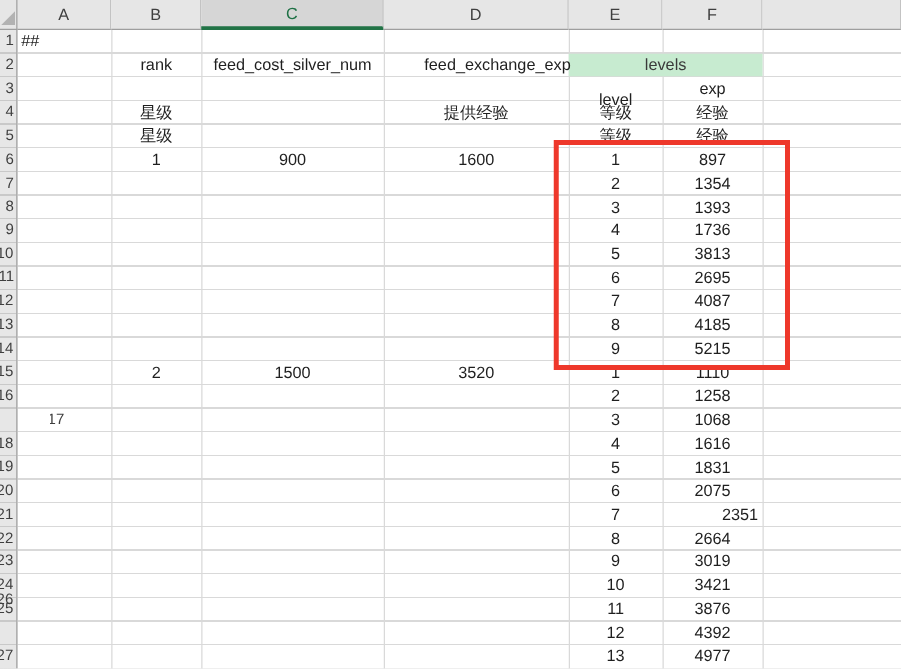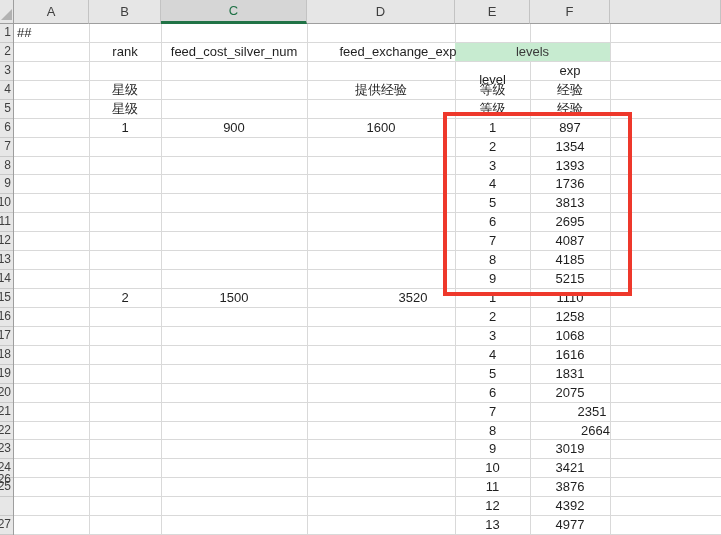--- a/index.html
+++ b/index.html
@@ -101,21 +101,21 @@
       <div class="rowhdr" style="top: 113.58px; height: 18.93px; line-height: 17.93px;">7</div>
       <div class="rowhdr" style="top: 132.51px; height: 18.93px; line-height: 17.93px;">8</div>
       <div class="rowhdr" style="top: 151.44px; height: 18.93px; line-height: 17.93px;">9</div>
       <div class="rowhdr" style="top: 170.37px; height: 18.93px; line-height: 17.93px;">10</div>
       <div class="rowhdr" style="top: 189.3px; height: 18.93px; line-height: 17.93px;">11</div>
       <div class="rowhdr" style="top: 208.23px; height: 18.93px; line-height: 17.93px;">12</div>
       <div class="rowhdr" style="top: 227.16px; height: 18.93px; line-height: 17.93px;">13</div>
       <div class="rowhdr" style="top: 246.09px; height: 18.93px; line-height: 17.93px;">14</div>
       <div class="rowhdr" style="top: 265.02px; height: 18.93px; line-height: 17.93px;">15</div>
       <div class="rowhdr" style="top: 283.95px; height: 18.93px; line-height: 17.93px;">16</div>
-      <div class="rowhdr" style="top: 302.88px; height: 18.93px; line-height: 17.93px;">17</div>
+      <div class="rowhdr" style="top: 302.88px; height: 18.93px; line-height: 17.93px; margin-left: 40px;">17</div>
       <div class="rowhdr" style="top: 321.81px; height: 18.93px; line-height: 17.93px;">18</div>
       <div class="rowhdr" style="top: 340.74px; height: 18.93px; line-height: 17.93px;">19</div>
       <div class="rowhdr" style="top: 359.67px; height: 18.93px; line-height: 17.93px;">20</div>
       <div class="rowhdr" style="top: 378.6px; height: 18.93px; line-height: 17.93px;">21</div>
       <div class="rowhdr" style="top: 397.53px; height: 18.93px; line-height: 17.93px;">22</div>
       <div class="rowhdr" style="top: 416.46px; height: 18.93px; line-height: 17.93px;">23</div>
       <div class="rowhdr" style="top: 435.39px; height: 18.93px; line-height: 17.93px;">24</div>
       <div class="rowhdr" style="top: 454.32px; height: 18.93px; line-height: 17.93px;">25</div>
       <div class="rowhdr" style="top: 447px; height: 18.93px; line-height: 17.93px;">26</div>
       <div class="rowhdr" style="top: 492.18px; height: 18.93px; line-height: 17.93px;">27</div>
@@ -157,37 +157,37 @@
       <div class="cell" style="left: 441px; top: 189.3px; width: 75px; height: 18.93px; line-height: 18.93px;">6</div>
       <div class="cell" style="left: 516px; top: 189.3px; width: 80px; height: 18.93px; line-height: 18.93px;">2695</div>
       <div class="cell" style="left: 441px; top: 208.23px; width: 75px; height: 18.93px; line-height: 18.93px;">7</div>
       <div class="cell" style="left: 516px; top: 208.23px; width: 80px; height: 18.93px; line-height: 18.93px;">4087</div>
       <div class="cell" style="left: 441px; top: 227.16px; width: 75px; height: 18.93px; line-height: 18.93px;">8</div>
       <div class="cell" style="left: 516px; top: 227.16px; width: 80px; height: 18.93px; line-height: 18.93px;">4185</div>
       <div class="cell" style="left: 441px; top: 246.09px; width: 75px; height: 18.93px; line-height: 18.93px;">9</div>
       <div class="cell" style="left: 516px; top: 246.09px; width: 80px; height: 18.93px; line-height: 18.93px;">5215</div>
       <div class="cell" style="left: 75px; top: 265.02px; width: 72px; height: 18.93px; line-height: 18.93px;">2</div>
       <div class="cell" style="left: 147px; top: 265.02px; width: 146px; height: 18.93px; line-height: 18.93px;">1500</div>
-      <div class="cell" style="left: 293px; top: 265.02px; width: 148px; height: 18.93px; line-height: 18.93px; margin-left: 32px;">3520</div>
+      <div class="cell" style="left: 293px; top: 265.02px; width: 148px; height: 18.93px; line-height: 18.93px;">3520</div>
       <div class="cell" style="left: 441px; top: 265.02px; width: 75px; height: 18.93px; line-height: 18.93px;">1</div>
       <div class="cell" style="left: 516px; top: 265.02px; width: 80px; height: 18.93px; line-height: 18.93px;">1110</div>
       <div class="cell" style="left: 441px; top: 283.95px; width: 75px; height: 18.93px; line-height: 18.93px;">2</div>
       <div class="cell" style="left: 516px; top: 283.95px; width: 80px; height: 18.93px; line-height: 18.93px;">1258</div>
       <div class="cell" style="left: 441px; top: 302.88px; width: 75px; height: 18.93px; line-height: 18.93px;">3</div>
       <div class="cell" style="left: 516px; top: 302.88px; width: 80px; height: 18.93px; line-height: 18.93px;">1068</div>
       <div class="cell" style="left: 441px; top: 321.81px; width: 75px; height: 18.93px; line-height: 18.93px;">4</div>
       <div class="cell" style="left: 516px; top: 321.81px; width: 80px; height: 18.93px; line-height: 18.93px;">1616</div>
       <div class="cell" style="left: 441px; top: 340.74px; width: 75px; height: 18.93px; line-height: 18.93px;">5</div>
       <div class="cell" style="left: 516px; top: 340.74px; width: 80px; height: 18.93px; line-height: 18.93px;">1831</div>
       <div class="cell" style="left: 441px; top: 359.67px; width: 75px; height: 18.93px; line-height: 18.93px;">6</div>
       <div class="cell" style="left: 516px; top: 359.67px; width: 80px; height: 18.93px; line-height: 18.93px;">2075</div>
       <div class="cell" style="left: 441px; top: 378.6px; width: 75px; height: 18.93px; line-height: 18.93px;">7</div>
       <div class="cell" style="left: 516px; top: 378.6px; width: 80px; height: 18.93px; line-height: 18.93px; padding-left: 44px;">2351</div>
       <div class="cell" style="left: 441px; top: 397.53px; width: 75px; height: 18.93px; line-height: 18.93px;">8</div>
-      <div class="cell" style="left: 516px; top: 397.53px; width: 80px; height: 18.93px; line-height: 18.93px; text-align: right;">2664</div>
+      <div class="cell" style="left: 516px; top: 397.53px; width: 80px; height: 18.93px; line-height: 18.93px;">2664</div>
       <div class="cell" style="left: 441px; top: 416.46px; width: 75px; height: 18.93px; line-height: 18.93px;">9</div>
       <div class="cell" style="left: 516px; top: 416.46px; width: 80px; height: 18.93px; line-height: 18.93px;">3019</div>
       <div class="cell" style="left: 441px; top: 435.39px; width: 75px; height: 18.93px; line-height: 18.93px;">10</div>
       <div class="cell" style="left: 516px; top: 435.39px; width: 80px; height: 18.93px; line-height: 18.93px;">3421</div>
       <div class="cell" style="left: 441px; top: 454.32px; width: 75px; height: 18.93px; line-height: 18.93px;">11</div>
       <div class="cell" style="left: 516px; top: 454.32px; width: 80px; height: 18.93px; line-height: 18.93px;">3876</div>
       <div class="cell" style="left: 441px; top: 473.25px; width: 75px; height: 18.93px; line-height: 18.93px;">12</div>
       <div class="cell" style="left: 516px; top: 473.25px; width: 80px; height: 18.93px; line-height: 18.93px;">4392</div>
       <div class="cell" style="left: 441px; top: 492.18px; width: 75px; height: 18.93px; line-height: 18.93px;">13</div>
       <div class="cell" style="left: 516px; top: 492.18px; width: 80px; height: 18.93px; line-height: 18.93px;">4977</div>

